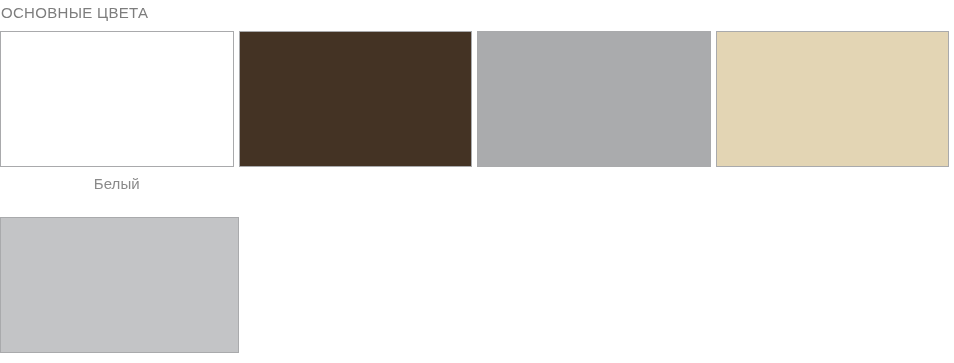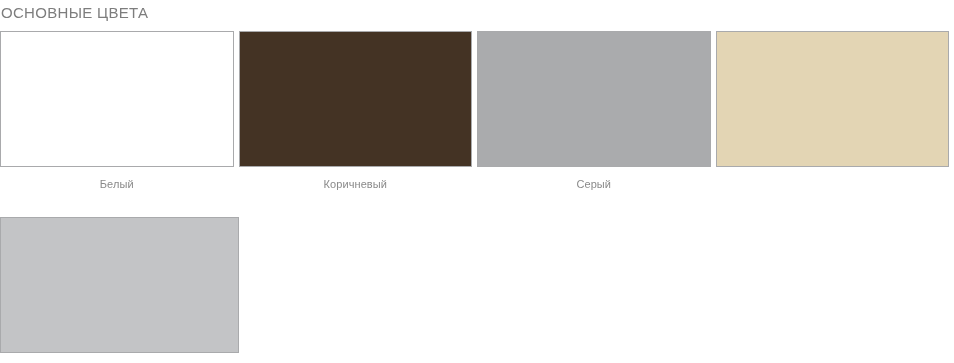--- a/index.html
+++ b/index.html
@@ -56,21 +56,21 @@
     width: 100%;
     height: 136px;
     box-sizing: border-box;
     border: 1px solid #a9aaac;
     background-clip: padding-box;
   }
 
   .swatch-label {
     display: block;
     text-align: center;
-    font-size: 11px;
+    font-size: 15px;
     line-height: 14px;
     color: #8a8a8a;
     padding-top: 10px;
     letter-spacing: 0.1px;
     white-space: nowrap;
   }
 </style>
 </head>
 <body style="background: rgb(255, 255, 255);">
 
@@ -80,26 +80,24 @@
 
   <div class="swatch-grid">
 
     <div class="swatch-cell">
       <div class="swatch-chip" style="background-color: rgb(255, 255, 255); border-color: rgb(169, 170, 172);"></div>
       <span class="swatch-label" style="color: rgb(138, 138, 138);">Белый</span>
     </div>
 
     <div class="swatch-cell">
       <div class="swatch-chip" style="background-color: rgb(68, 51, 36); border-color: rgb(169, 170, 172);"></div>
-      <span class="swatch-label" style="color: rgb(138, 138, 138);">Коричневый</span>
     </div>
 
     <div class="swatch-cell">
       <div class="swatch-chip" style="background-color: rgb(170, 171, 173); border-color: rgb(169, 170, 172);"></div>
-      <span class="swatch-label" style="color: rgb(138, 138, 138);">Серый</span>
     </div>
 
     <div class="swatch-cell">
       <div class="swatch-chip" style="background-color: rgb(227, 213, 180); border-color: rgb(169, 170, 172);"></div>
     </div>
 
     <div class="swatch-cell">
       <div class="swatch-chip" style="background-color: rgb(195, 196, 198); border-color: rgb(169, 170, 172);"></div>
       <span class="swatch-label" style="color: rgb(138, 138, 138);">Серебристый</span>
     </div>

